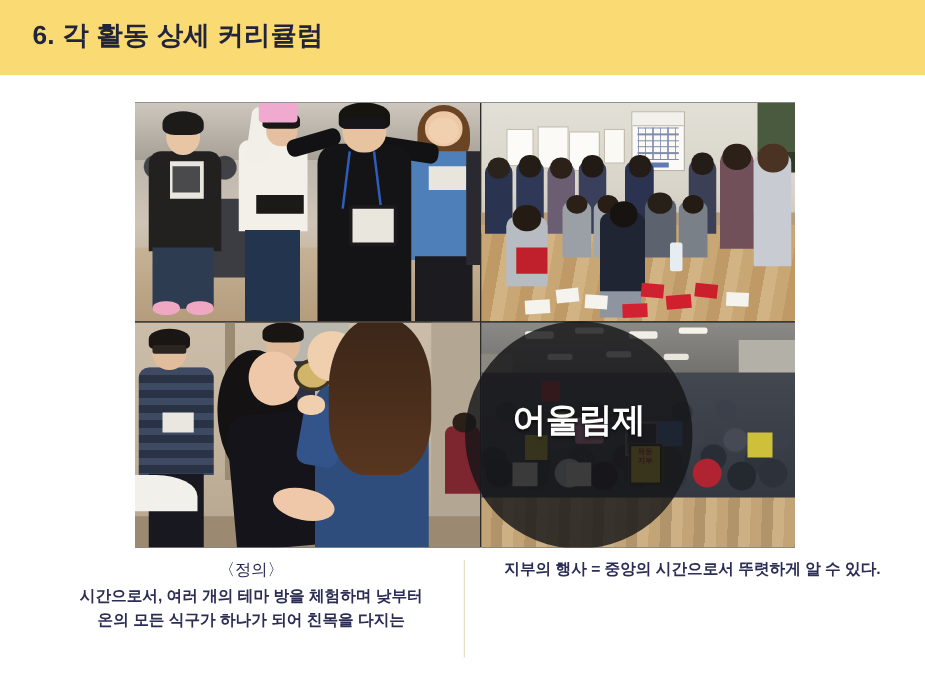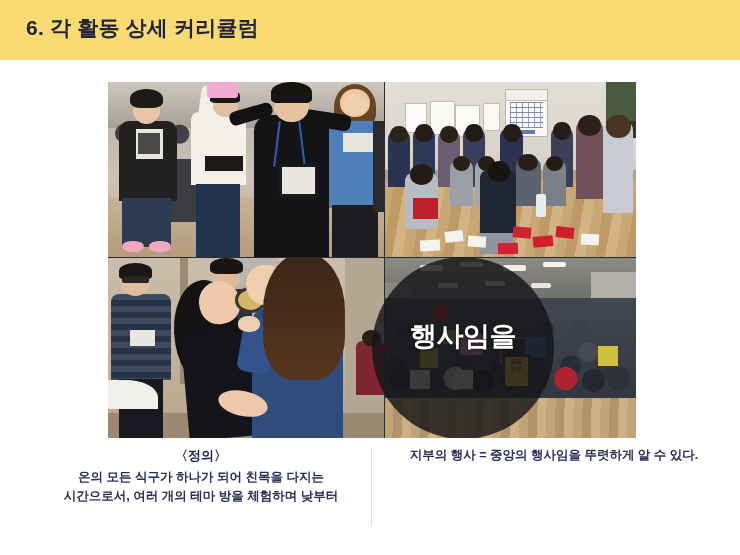--- a/index.html
+++ b/index.html
@@ -351,21 +351,21 @@
     text-align: center;
     color: #2b2d55;
     font-size: 12.5px;
     line-height: 1.52;
     font-weight: bold;
   }
   .caption-left  { left: 34px;  width: 334px; }
   .caption-right { left: 378px; width: 352px; }
   .caption-head {
     font-size: 13px;
-    font-weight: bold;
+    font-weight: normal;
     color: #232551;
     margin-bottom: 2px;
   }
   .caption-line { white-space: nowrap; }
   .em { color:#1b1f4b; font-weight: bold; }
   .caption-divider {
     position: absolute;
     left: 371px;
     top: 448px;
     width: 1px;
@@ -529,30 +529,30 @@
     <div class="layer br-sign-b2"></div>
     <div class="layer br-crowd2"></div>
     <div class="layer br-sign-w1"></div>
     <div class="layer br-sign-w2"></div>
     <div class="layer br-sign-y1">
         <span>목동<br>지부</span>
       </div>
   </div>
 
   <div class="center-circle"></div>
-  <div class="center-label">행사임을</div>
+  <div class="center-label">어울림제</div>
 </div>
 
 <div class="caption-divider"></div>
 
 <div class="captions">
 
   <div class="caption-col caption-left">
     <div class="caption-head">〈정의〉</div>
+    <div class="caption-line">시간으로서, 여러 개의 테마 방을 체험하며 낮부터</div>
     <div class="caption-line">온의 모든 식구가 하나가 되어 친목을 다지는</div>
-    <div class="caption-line">시간으로서, 여러 개의 테마 방을 체험하며 낮부터</div>
   </div>
 
   <div class="caption-col caption-right">
-    <div class="caption-line">지부의 행사 = 중앙의 행사임을 뚜렷하게 알 수 있다.</div>
+    <div class="caption-line">지부의 행사 = 중앙의 시간으로서 뚜렷하게 알 수 있다.</div>
   </div>
 
 </div>
 
 </body></html>

